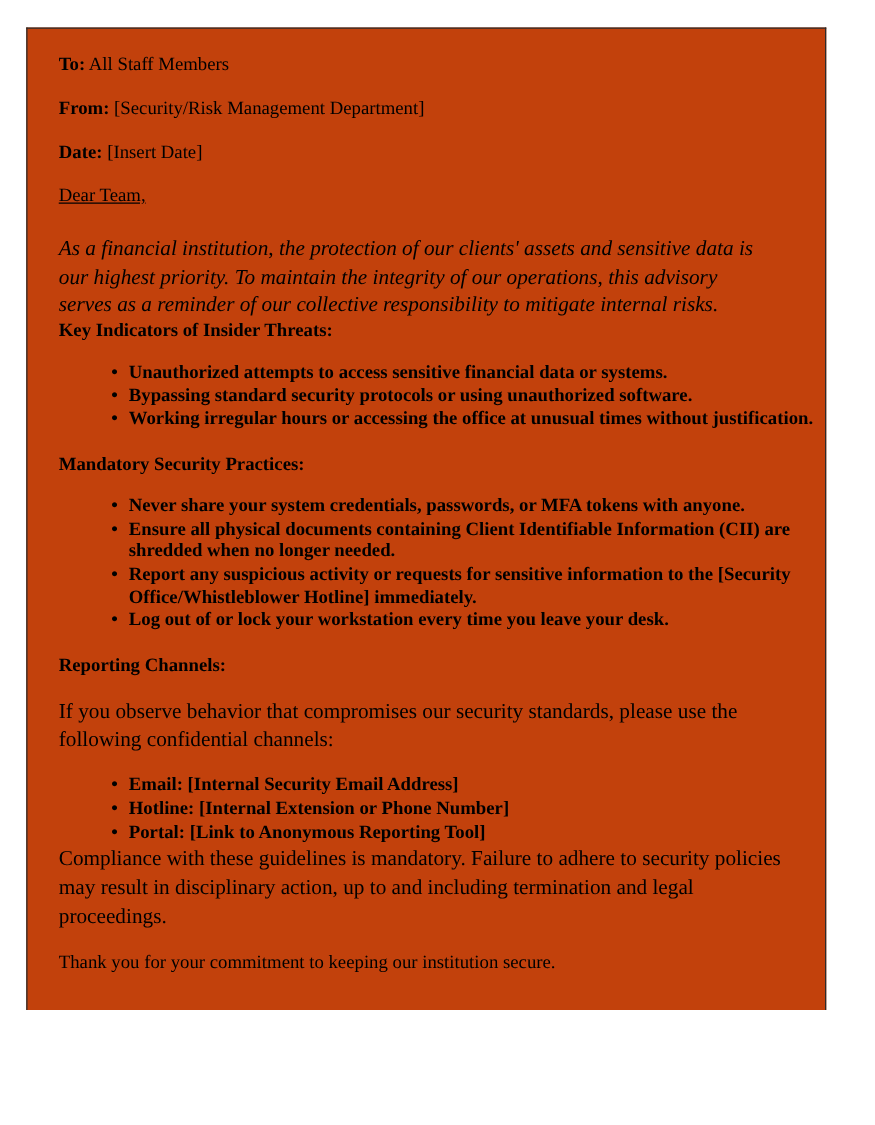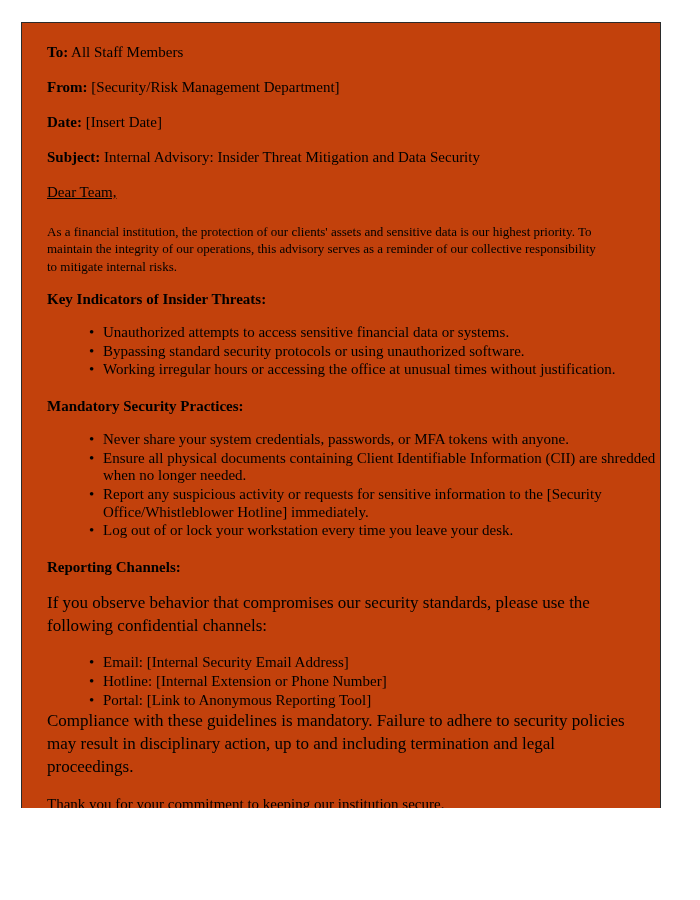--- a/index.html
+++ b/index.html
@@ -49,25 +49,26 @@
   }
 
   
   .salutation {
     font-size: 15px;
     line-height: 1.0;
     margin: 0 0 23px 0;
     text-decoration: underline;
   }
   .para {
-    font-size: 13px;
+    font-size: 17px;
     line-height: 1.33;
-    margin: 0 0 17px 0;
+    margin: 0 0 2px 0;
     width: 556px;
     text-align: left;
+    font-style: italic;
   }
   .para-closing {
     font-size: 17px;
     line-height: 1.33;
     margin: 0 0 17px 0;
     width: 590px;
   }
 
   
   .section-heading {
@@ -76,20 +77,21 @@
     line-height: 1.0;
     margin: 0 0 17px 0;
   }
 
   
   .bullet-list {
     margin: 0 0 18px 0;
     padding: 0 0 0 42px;
     list-style: none;
     width: 580px;
+    font-weight: bold;
   }
   .bullet-list li {
     font-size: 15px;
     line-height: 1.18;
     margin: 0 0 1px 0;
     position: relative;
     padding-left: 14px;
   }
   .bullet-list li::before {
     content: "\2022";
@@ -129,24 +131,20 @@
     <div class="field-line">
       <span class="field-label">From:</span>
       <span class="field-value">[Security/Risk Management Department]</span>
     </div>
 
     <div class="field-line">
       <span class="field-label">Date:</span>
       <span class="field-value">[Insert Date]</span>
     </div>
 
-    <div class="field-line">
-      <span class="field-label">Subject:</span>
-      <span class="field-value">Internal Advisory: Insider Threat Mitigation and Data Security</span>
-    </div>
 
     <p class="salutation">Dear Team,</p>
 
     <p class="para">As a financial institution, the protection of our clients' assets and sensitive data is our highest priority. To maintain the integrity of our operations, this advisory serves as a reminder of our collective responsibility to mitigate internal risks.</p>
 
     <h2 class="section-heading">Key Indicators of Insider Threats:</h2>
     <ul class="bullet-list list-tight">
       <li>Unauthorized attempts to access sensitive financial data or systems.</li>
       <li>Bypassing standard security protocols or using unauthorized software.</li>
       <li>Working irregular hours or accessing the office at unusual times without justification.</li>

